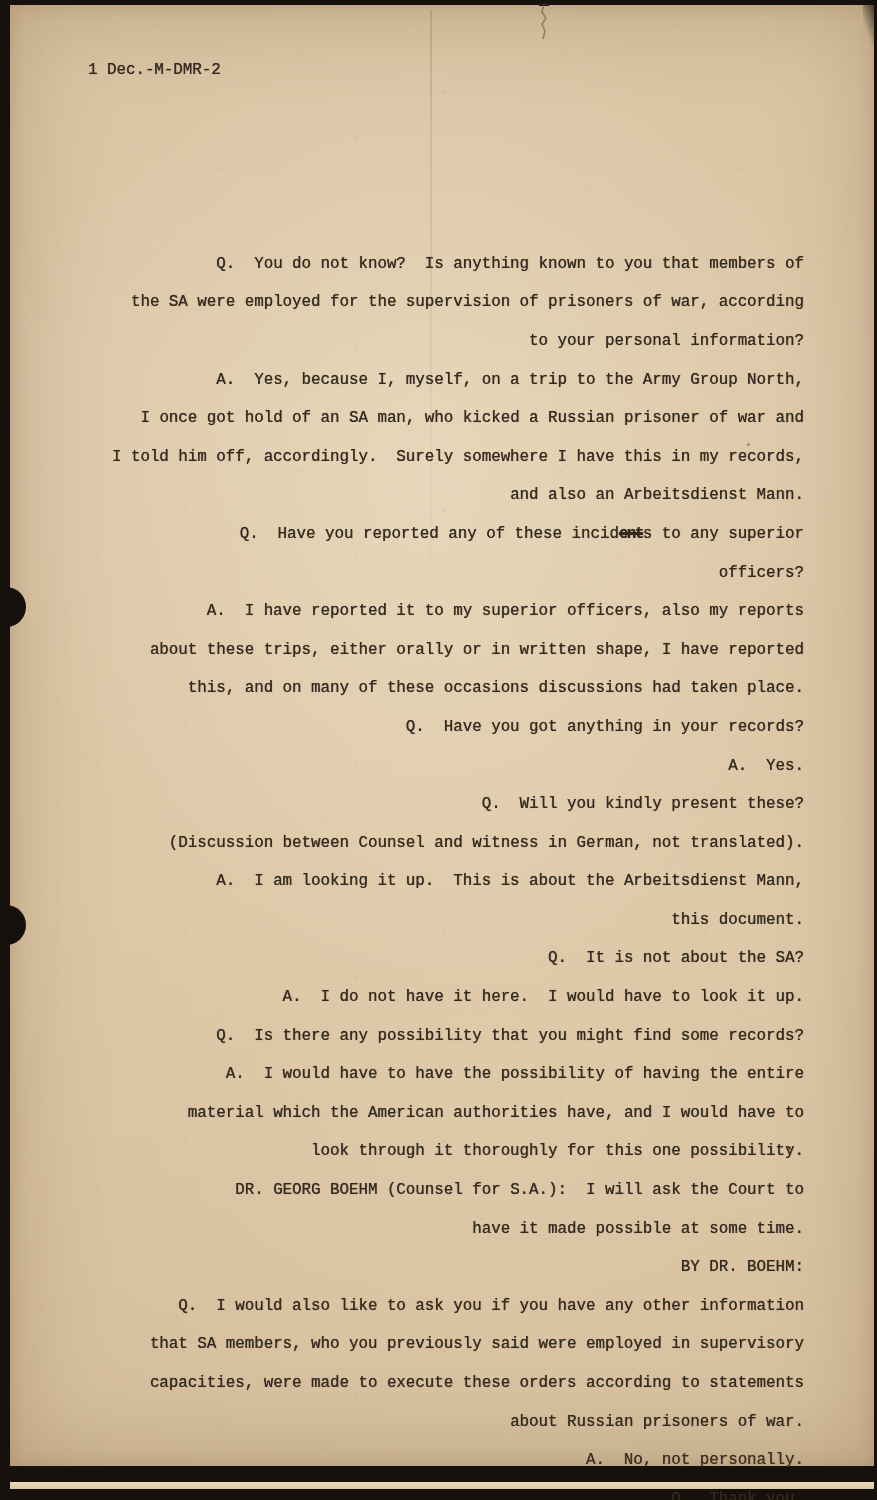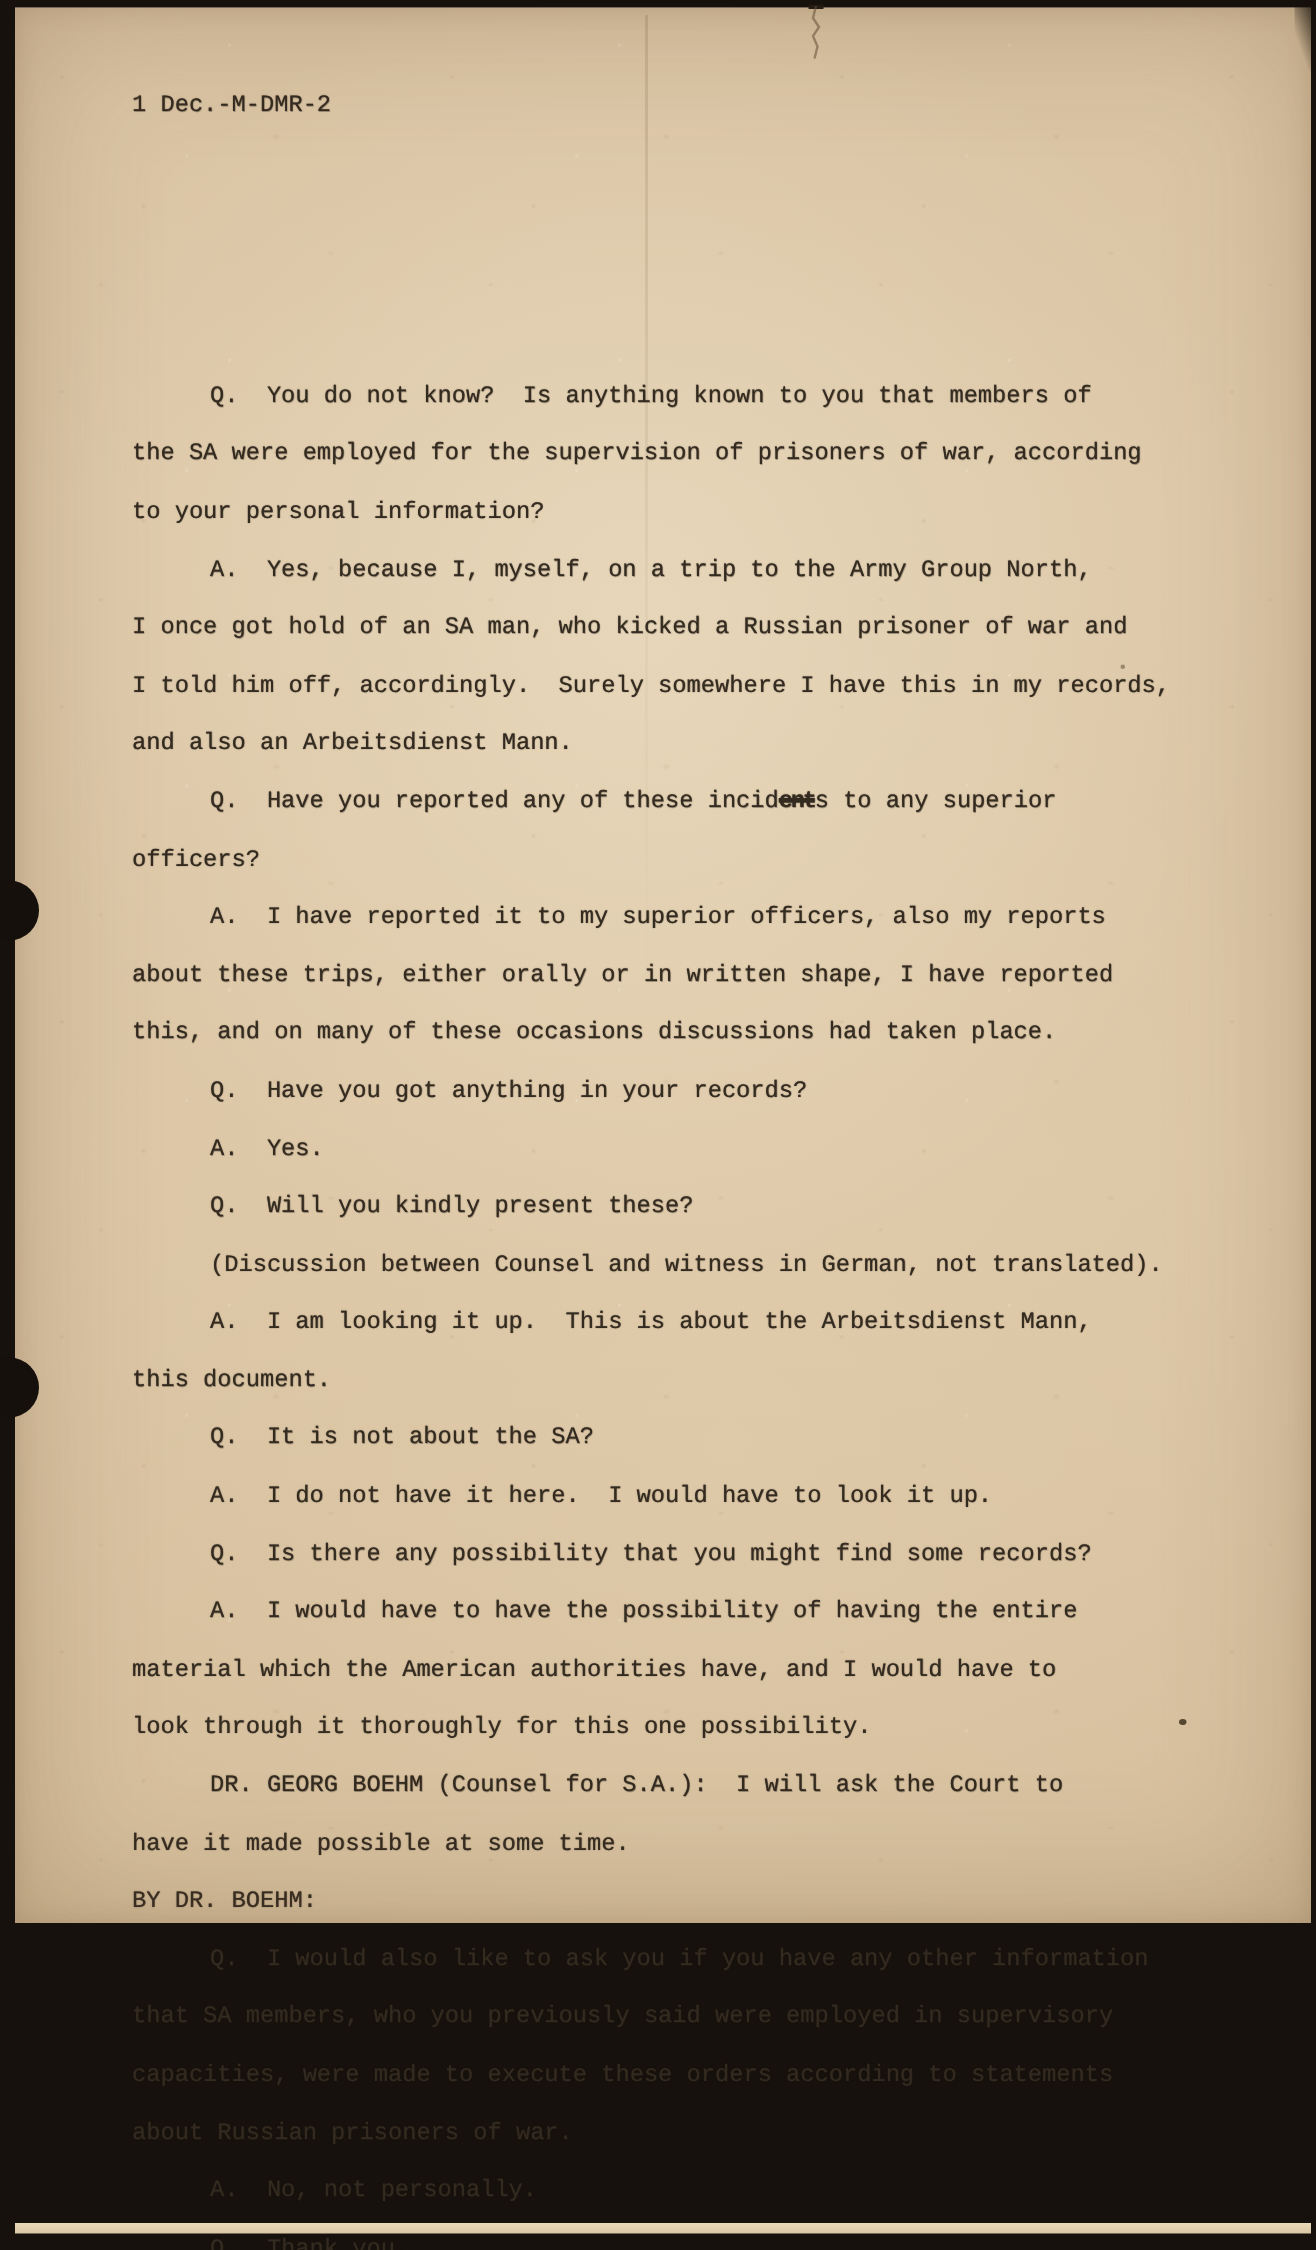--- a/index.html
+++ b/index.html
@@ -6,25 +6,26 @@
   body {
     width: 877px; height: 1500px;
     position: relative;
     background: #16110d;
     overflow: hidden;
     font-family: "Liberation Mono", "DejaVu Sans Mono", monospace;
   }
   .paper {
     position: absolute;
     left: 10px; top: 5px;
-    width: 864px; height: 1277px;
+    width: 864px; height: 1461px;
     background:
       radial-gradient(ellipse 70% 50% at 48% 32%, rgba(255,248,228,0.30), rgba(255,248,228,0) 70%),
       radial-gradient(ellipse 80% 60% at 55% 75%, rgba(250,240,215,0.14), rgba(250,240,215,0) 75%),
       linear-gradient(180deg, #d9c3a2 0%, #ddc8a8 25%, #dcc6a5 60%, #d7c09e 88%, #d4bd9a 100%);
+    text-align: right;
   }
   .paper::after {
     content: "";
     position: absolute; inset: 0;
     box-shadow: inset 0 0 95px rgba(112,82,52,0.30), inset 0 0 16px rgba(112,82,52,0.18);
     pointer-events: none;
   }
   
   .paper::before {
     content: "";

